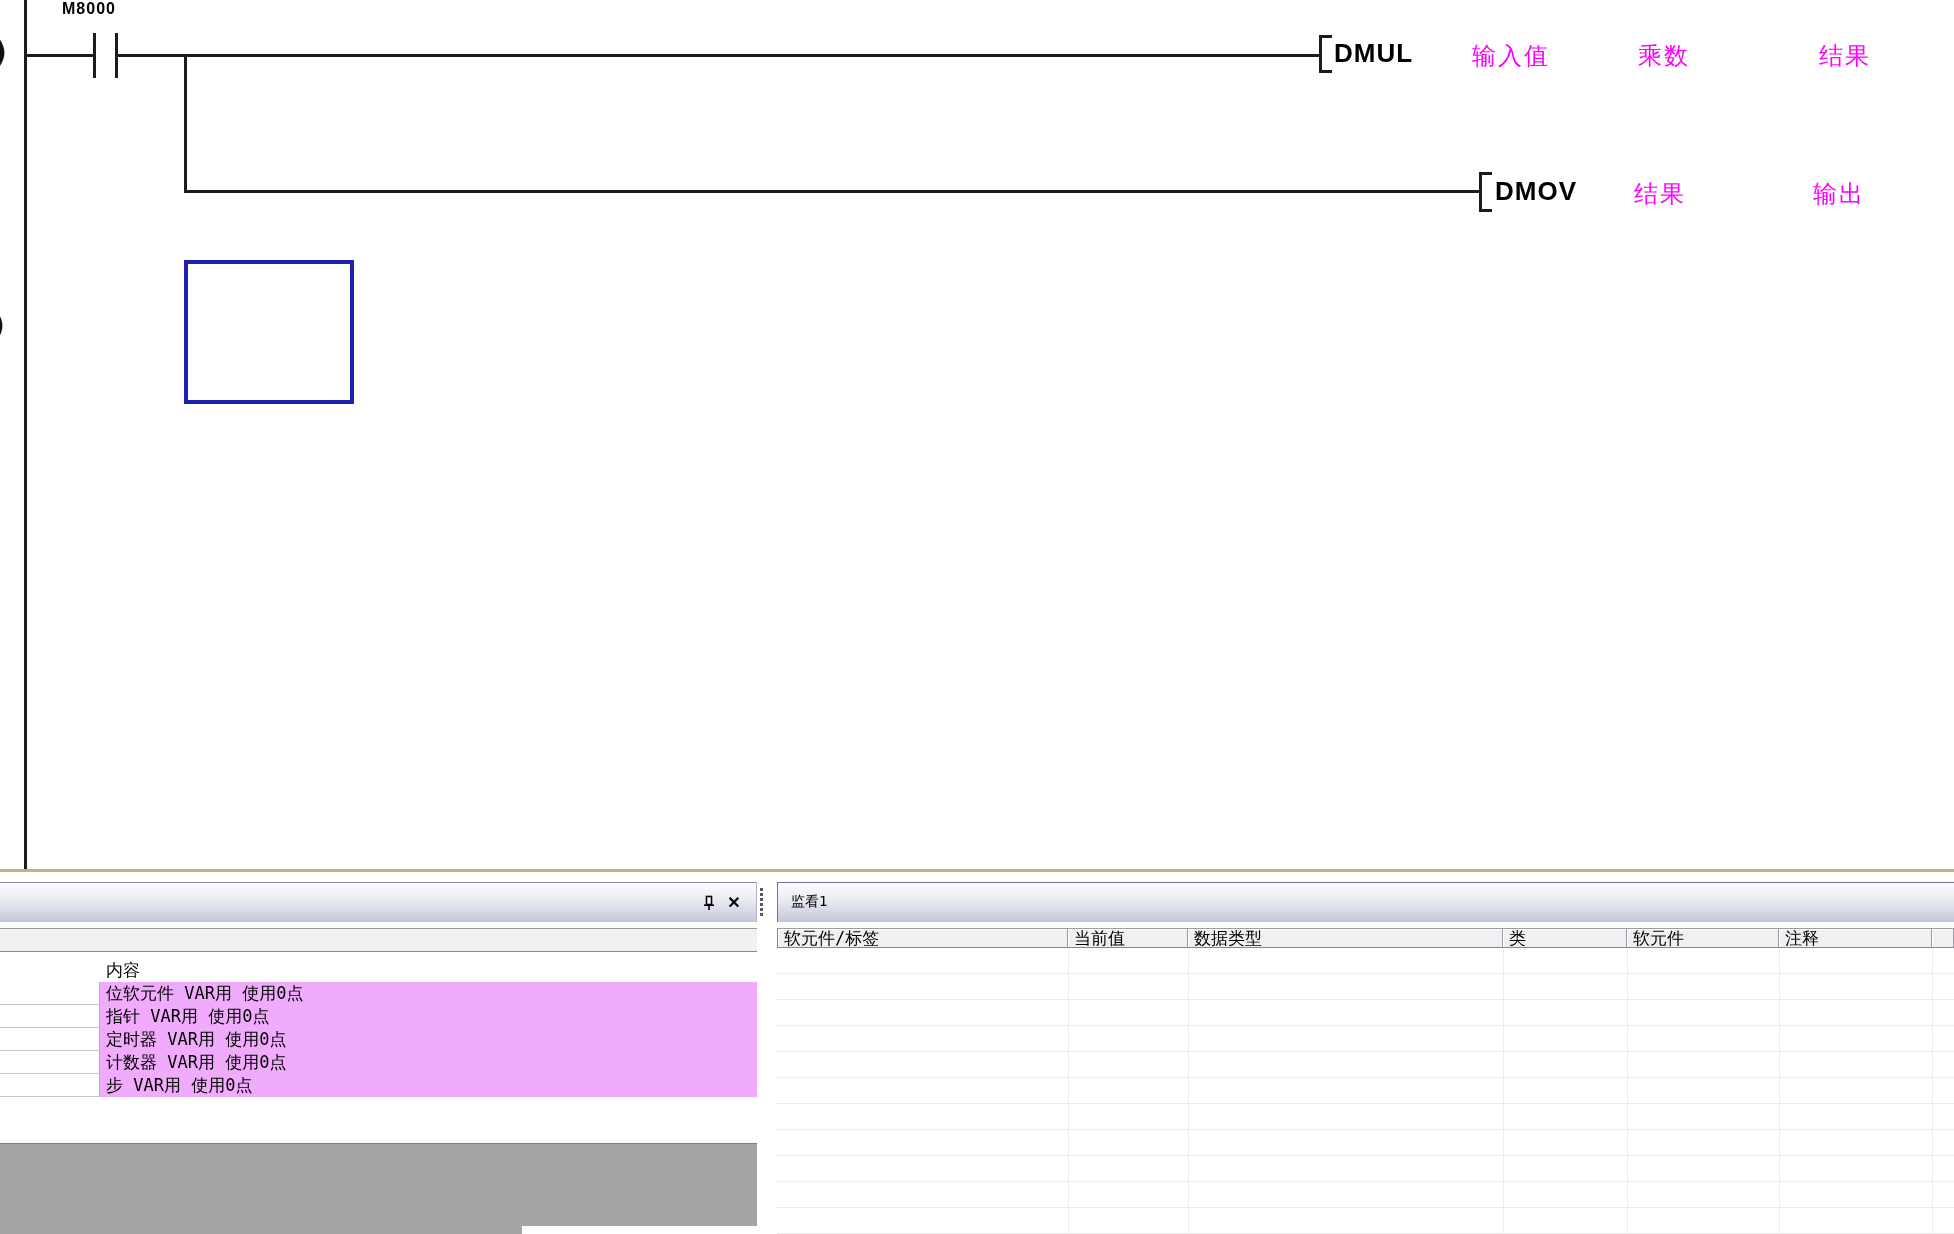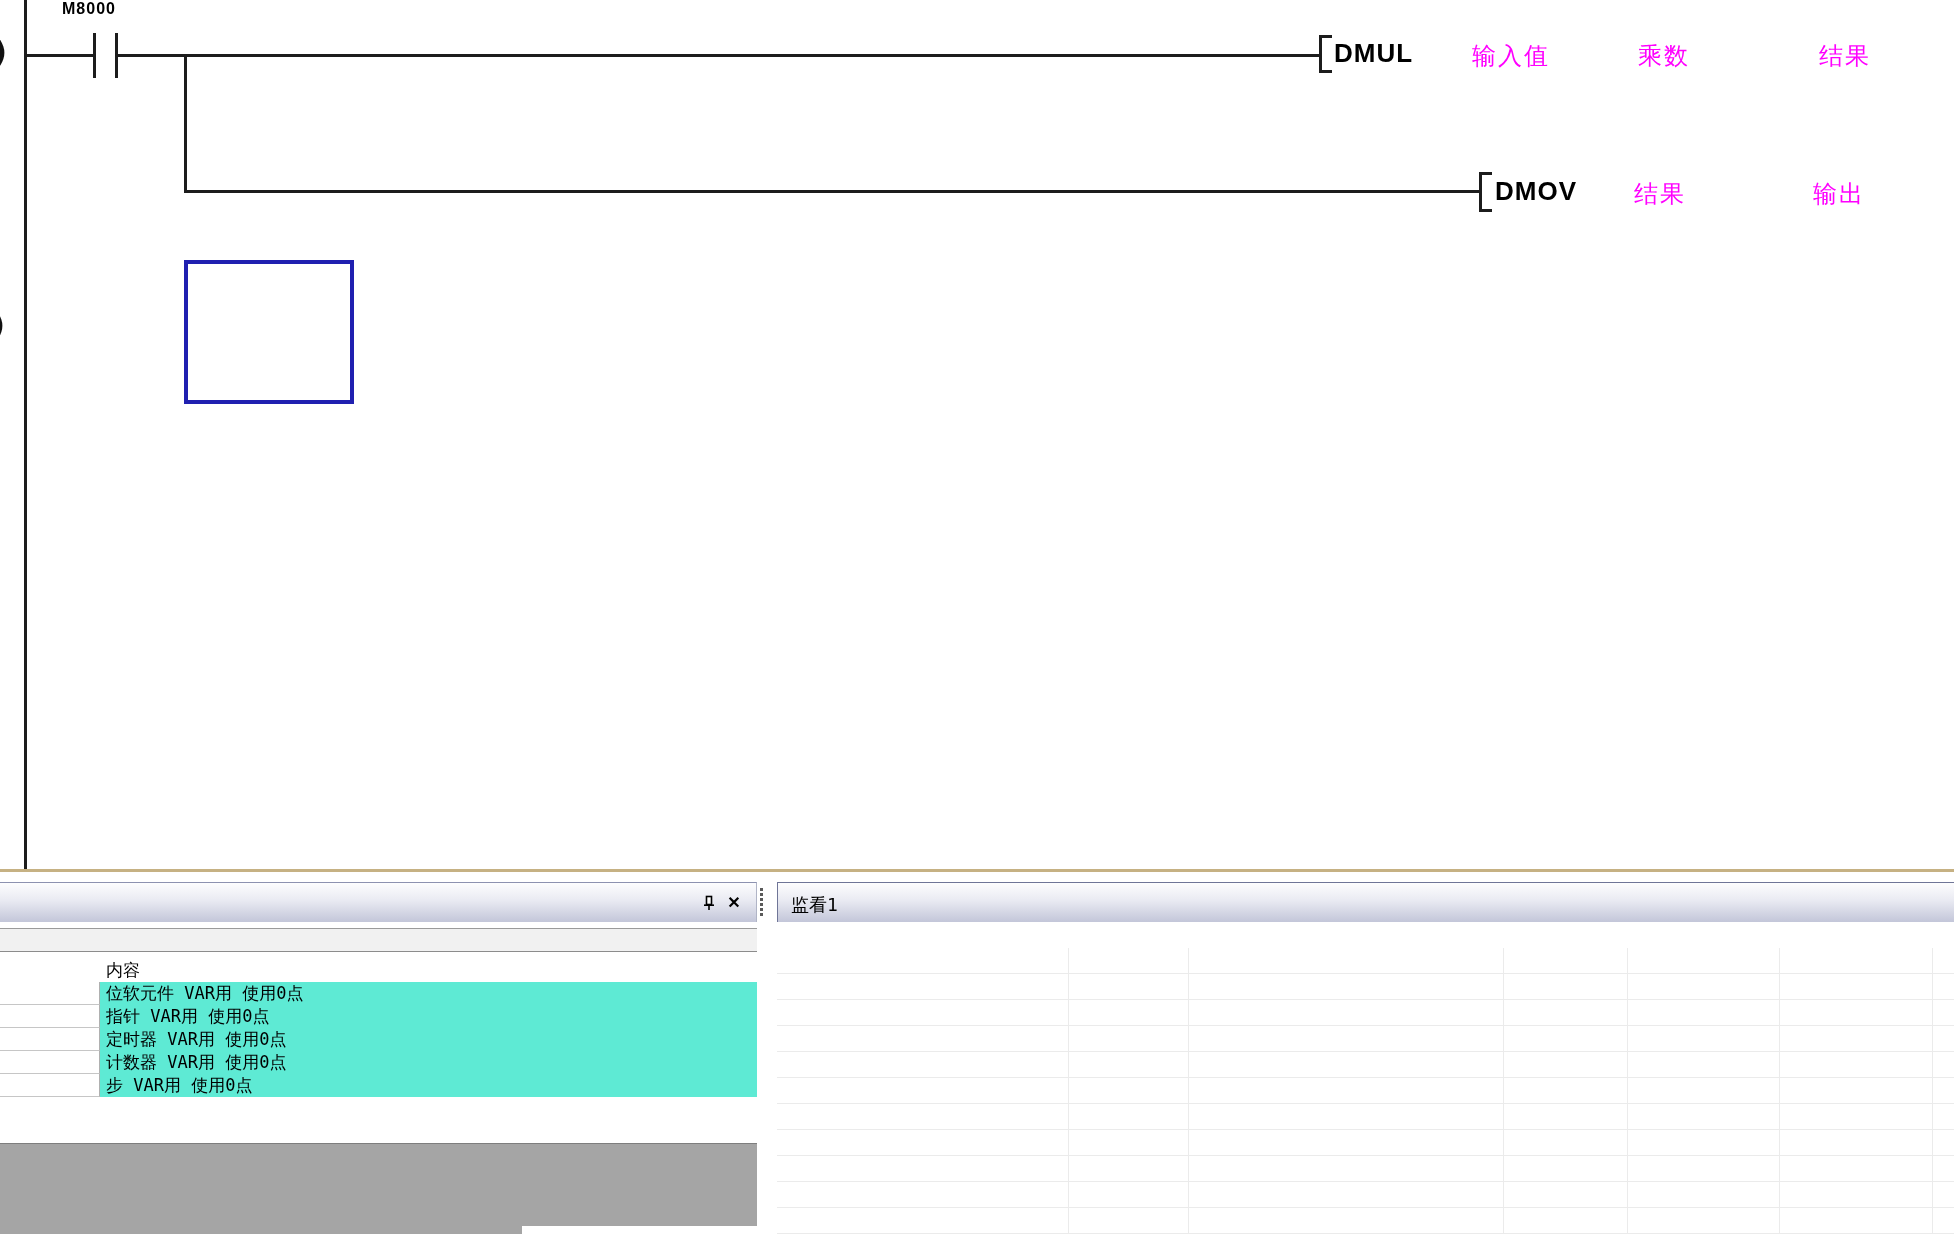--- a/index.html
+++ b/index.html
@@ -20,35 +20,35 @@
   .tb-btn{position:absolute;top:11px;width:18px;height:18px;display:flex;align-items:center;justify-content:center;cursor:default;}
   .xglyph{font-size:16px;font-weight:700;color:#000;line-height:18px;}
   
   #device-panel{left:0;top:882px;width:757px;height:352px;background:#fff;}
   #device-panel .titlebar{width:757px;border-right:1px solid #b0b4c6;}
   #dp-strip{position:absolute;left:0;top:46px;width:757px;height:24px;background:#f1f1f1;border-top:1px solid #9a9a9a;border-bottom:1px solid #8c8c8c;box-shadow:0 2px 0 #ffffff;box-sizing:border-box;}
   #dp-grid{position:absolute;left:0;top:75px;width:757px;font-family:"DejaVu Sans Mono","DejaVu Sans",monospace;font-size:17px;color:#000;}
   .dp-hrow{display:flex;height:25px;line-height:24px;align-items:center;}
   .dp-hrow .rowhead{width:100px;background:#f0f0f0;border-right:1px solid #a8a8a8;box-sizing:border-box;}
   .dp-hrow .cellh{flex:1;background:#fff;padding-left:6px;}
-  .dp-row{display:flex;height:23px;line-height:22px;background:#5eead4;}
+  .dp-row{display:flex;height:23px;line-height:22px;background:#f0abfc;}
   .dp-row .rowhead{width:100px;background:#fff;border-right:1px solid #b0b0b0;border-bottom:1px solid #c6c6c6;box-sizing:border-box;}
   .dp-row .cell{flex:1;padding-left:6px;white-space:nowrap;overflow:hidden;}
   .dp-row.selected,{}
   .dp-row.selected{background:#1b63d4;color:#fff;}
   .dp-row.selected .rowhead{background:#1b63d4;border-right:1px solid #ffffff;border-bottom:none;}
   #dp-gray{position:absolute;left:0;top:261px;width:757px;height:91px;background:#a5a5a5;border-top:1px solid #7e7e7e;box-sizing:border-box;}
   #dp-corner{position:absolute;left:522px;top:344px;width:235px;height:8px;background:#ffffff;}
   
   #grip{left:757px;top:888px;width:8px;height:32px;display:flex;flex-direction:column;align-items:center;gap:2px;}
   #grip .dot{width:3px;height:3px;background:#5a5a5a;box-shadow:1px 1px 0 #fff;}
   
   #watch-panel{left:777px;top:882px;width:1177px;height:352px;background:#fff;}
   #watch-panel .titlebar{width:1177px;border-left:1px solid #6f7597;border-top:1px solid #6f7597;}
-  #watch-title{position:absolute;left:13px;top:10px;font-size:18px;color:#000;font-family:"DejaVu Sans Mono","DejaVu Sans",monospace;}
+  #watch-title{position:absolute;left:13px;top:10px;font-size:14px;color:#000;font-family:"DejaVu Sans Mono","DejaVu Sans",monospace;}
   #watch-header{position:absolute;left:0;top:46px;height:20px;display:flex;font-family:"DejaVu Sans Mono","DejaVu Sans",monospace;font-size:17px;}
   .wh-cell{height:20px;line-height:19px;background:#f0f0f0;border-top:1px solid #9c9ca6;border-right:1px solid #9c9ca6;border-bottom:1px solid #85858f;box-shadow:inset 1px 1px 0 #fff;box-sizing:border-box;padding-left:6px;white-space:nowrap;overflow:hidden;color:#000;}
   .wh-first{border-left:1px solid #85858f;}
   #watch-body{position:absolute;left:0;top:66px;width:1177px;height:286px;background:repeating-linear-gradient(to bottom,#ffffff 0px,#ffffff 25px,#ebebeb 25px,#ebebeb 26px);}
   .vgrid{position:absolute;top:0;width:1px;height:286px;background:#ebebeb;}
 </style>
 </head>
 <body>
 
 <div id="ladder" class="abs">
@@ -141,20 +141,29 @@
   <div class="dot"></div>
   <div class="dot"></div>
   <div class="dot"></div>
 </div>
 
 <div id="watch-panel" class="abs">
   <div class="titlebar">
     <span id="watch-title">监看1</span>
   </div>
 
+  <div id="watch-header">
+    <div class="wh-cell wh-first" style="width:291px;">软元件/标签</div>
+    <div class="wh-cell" style="width:120px;">当前值</div>
+    <div class="wh-cell" style="width:315px;">数据类型</div>
+    <div class="wh-cell" style="width:124px;">类</div>
+    <div class="wh-cell" style="width:152px;">软元件</div>
+    <div class="wh-cell" style="width:153px;">注释</div>
+    <div class="wh-cell" style="width:22px;"></div>
+  </div>
 
   <div id="watch-body">
     <div class="vgrid" style="left:291px;"></div>
     <div class="vgrid" style="left:411px;"></div>
     <div class="vgrid" style="left:726px;"></div>
     <div class="vgrid" style="left:850px;"></div>
     <div class="vgrid" style="left:1002px;"></div>
     <div class="vgrid" style="left:1155px;"></div>
   </div>
 </div>

